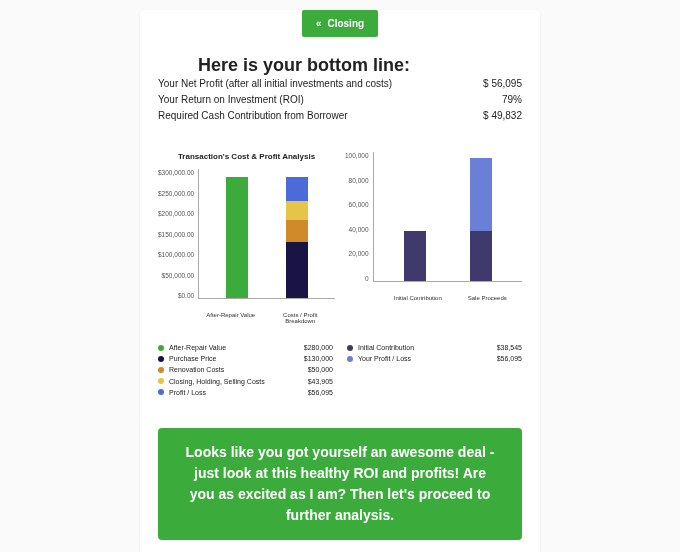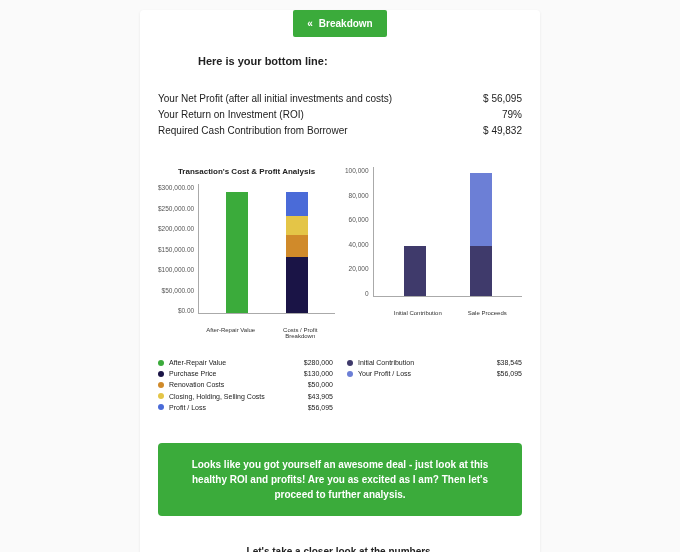--- a/index.html
+++ b/index.html
@@ -19,21 +19,21 @@
     color: #222;
   }
   .top-btn-row { display:flex; justify-content:center; margin-bottom:18px; }
   .btn {
     background:#3bab3b; color:#fff; border:none;
     font-size:10px; font-weight:600; padding:8px 14px;
     cursor:pointer; display:inline-flex; align-items:center; gap:6px;
     border-radius:2px;
   }
   .btn .chev { font-size:10px; line-height:1; }
-  .headline { font-size:11px; font-weight:700; margin-bottom:24px;padding-left:40px; }
+  .headline { font-size:18px; font-weight:700; margin-bottom:0;padding-left:40px; }
   .metrics { font-size:10px; line-height:1.6; margin-bottom:28px; }
   .metric-row { display:flex; justify-content:space-between; }
   .metric-label { display:flex; align-items:center; gap:4px; }
   .info-icon {
     display:inline-flex; width:10px; height:10px; border-radius:50%;
     background:#222; color:#fff; font-size:7px; font-weight:700;
     align-items:center; justify-content:center; font-style:italic;
   }
   .charts-row { display:flex; gap:10px; margin-bottom:18px; }
   .chart-col { flex:1; }
@@ -53,34 +53,34 @@
   .seg { width:100%; }
   .x-labels { display:flex; justify-content:space-around; font-size:6px; color:#333; margin-top:3px; padding-left:38px; }
   .x-labels > div { width:60px; text-align:center; }
   .legend-row { display:flex; gap:14px; margin-bottom:30px; }
   .legend-col { flex:1; font-size:7px; }
   .legend-item { display:flex; align-items:center; justify-content:space-between; line-height:1.6; }
   .legend-left { display:flex; align-items:center; gap:5px; }
   .dot { width:6px; height:6px; border-radius:50%; display:inline-block; }
   .banner {
     background:#3bab3b; color:#fff; border-radius:4px;
-    padding:14px 22px; font-size:10px; font-weight:600; text-align:center;
+    padding:14px 22px; font-size:14px; font-weight:600; text-align:center;
     line-height:1.5; margin-bottom:30px;
   }
   .closer-look { font-size:10px; font-weight:600; text-align:center; margin-bottom:16px; }
 </style>
 </head>
 <body>
 
 <div class="card">
 
   <div class="top-btn-row">
     <button class="btn">
       <span class="chev">«</span>
-      <span>Breakdown</span>
+      <span>Closing</span>
     </button>
   </div>
 
   <div class="headline">Here is your bottom line:</div>
 
   <div class="metrics" id="metrics">
       <div class="metric-row">
         <div class="metric-label">
           <span>Your Net Profit (after all initial investments and costs)</span>
         </div>

